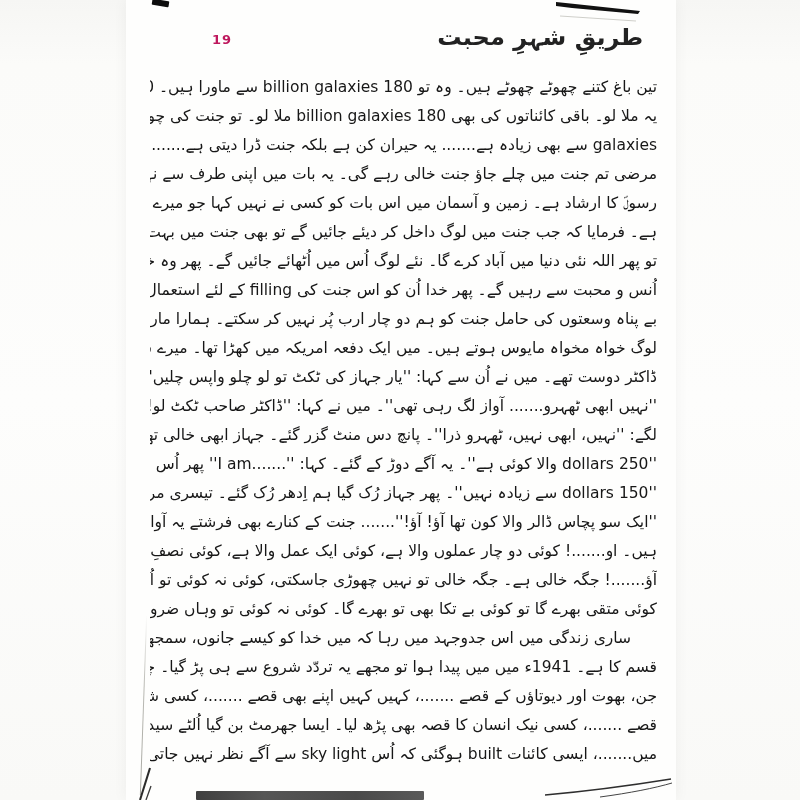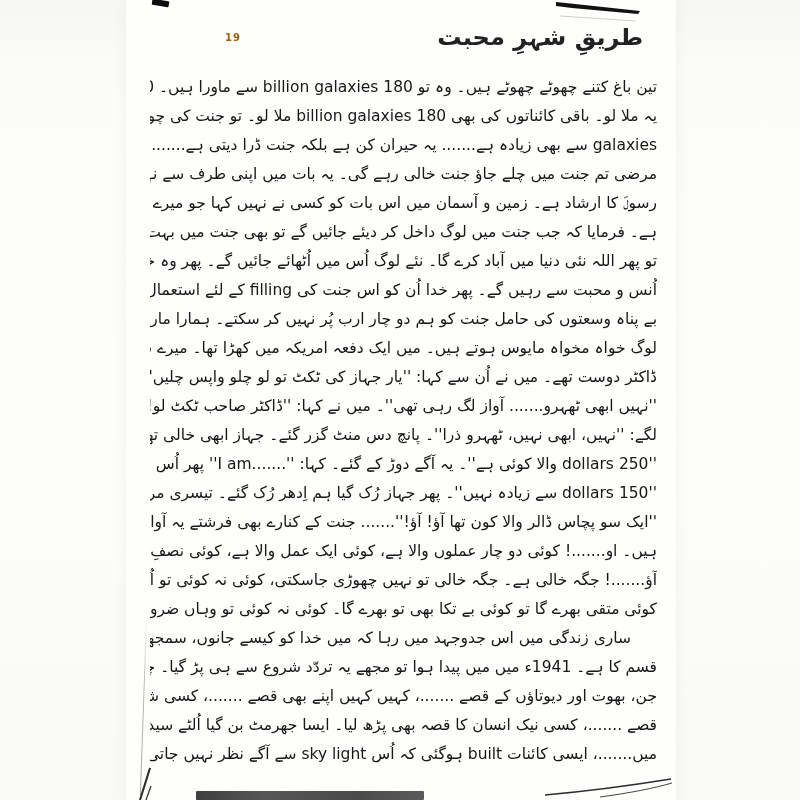--- a/index.html
+++ b/index.html
@@ -20,21 +20,21 @@
   .page-left-edge{
     position:absolute;left:17px;top:615px;width:1px;height:180px;
     background:linear-gradient(180deg,rgba(140,140,135,0),#b9b9b3 40%,#a8a8a2);
     transform:rotate(2deg);
   }
   .header{
     position:absolute;left:150px;top:22px;width:507px;height:40px;
   }
   .page-number{
     position:absolute;left:62px;top:10px;
-    font-size:10px;font-weight:bold;color:#a16207;letter-spacing:1px;margin-left:13px;
+    font-size:13px;font-weight:bold;color:#be185d;letter-spacing:1px;
   }
   .header-title{
     position:absolute;right:14px;top:2px;
     direction:rtl;font-size:23px;font-weight:bold;color:#222;
     letter-spacing:.5px;transform:scaleX(1.05);transform-origin:right;
   }
   .text-block{
     position:absolute;left:150px;top:73px;width:507px;
     direction:rtl;color:#171717;
   }

